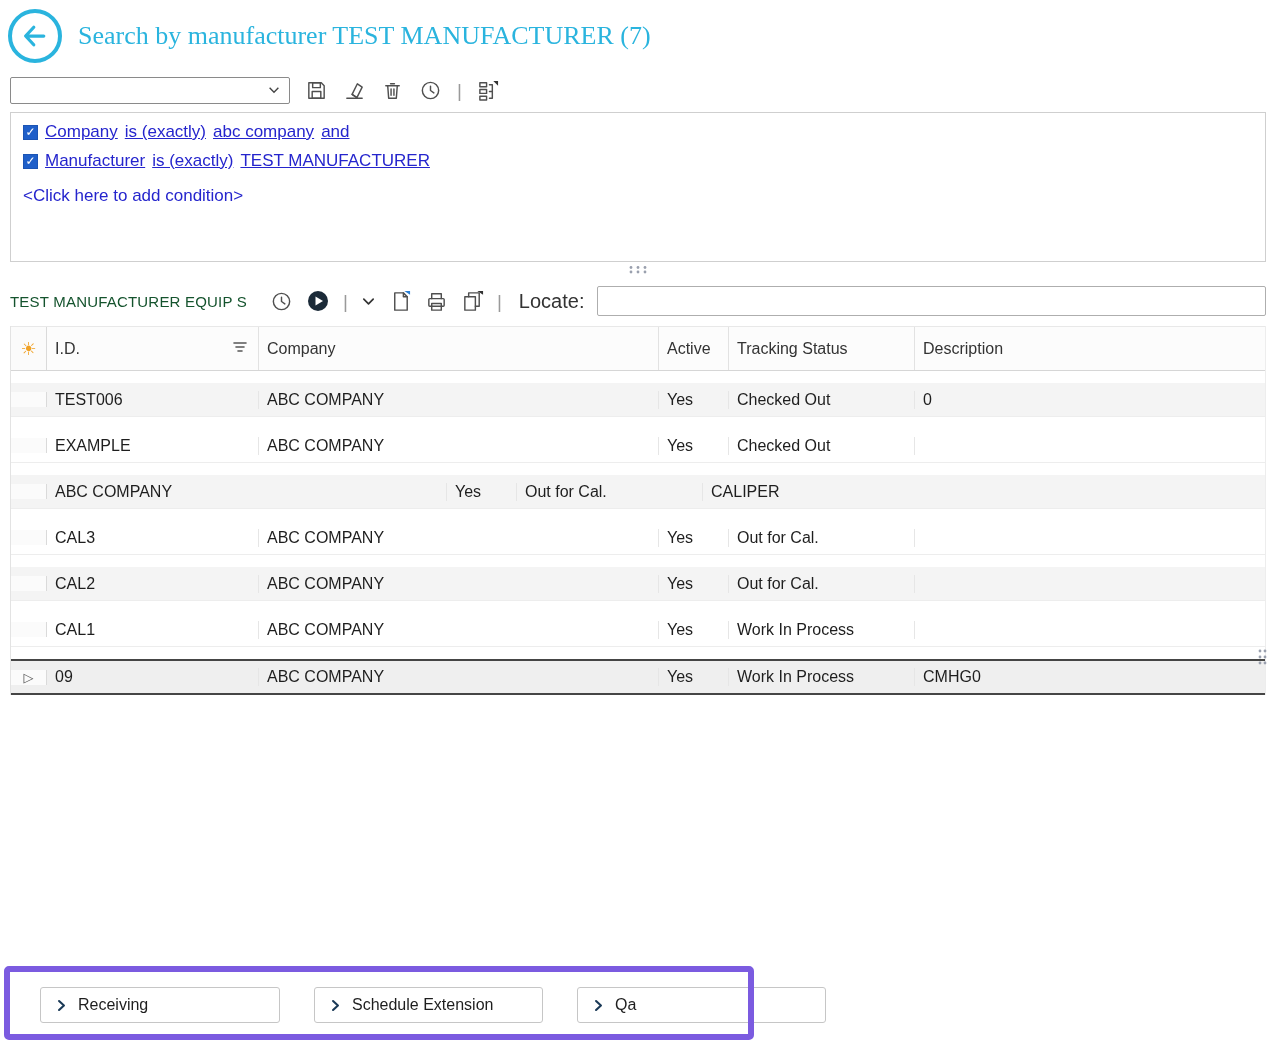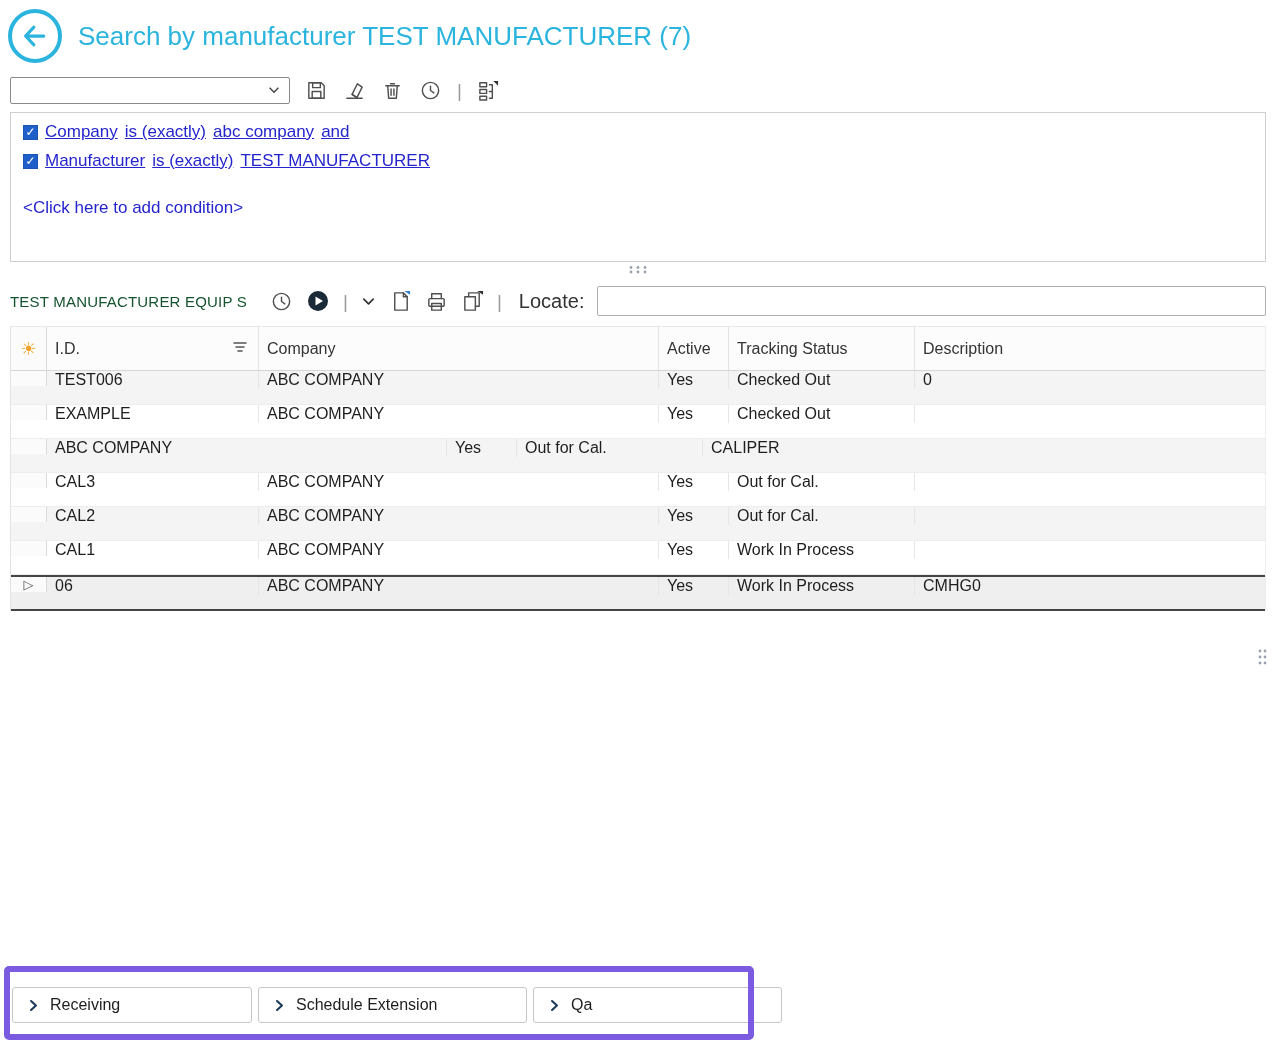--- a/index.html
+++ b/index.html
@@ -13,77 +13,77 @@
     margin:0;
     width:1276px;
     height:1043px;
     background:#fff;
     font-family:"Liberation Sans",sans-serif;
     position:relative;
     overflow:hidden;
     color:#222;
   }
   
-  .app-header{display:flex;align-items:center;gap:16px;padding:8px 0 2px 8px;height:66px;}
+  .app-header{display:flex;align-items:center;gap:16px;padding:8px 0 2px 8px;height:66px;font-family:Liberation Serif, serif;}
   .back-btn{width:54px;height:54px;border-radius:50%;border:4px solid var(--accent);background:#fff;
     display:flex;align-items:center;justify-content:center;cursor:pointer;flex:0 0 auto;}
   .back-btn svg{width:30px;height:30px;stroke:var(--accent);fill:none;stroke-width:2.6;stroke-linecap:round;stroke-linejoin:round;}
   .page-title{color:var(--accent);font-size:26px;font-weight:400;white-space:nowrap;}
   
   .toolbar{display:flex;align-items:center;gap:15px;margin:8px 10px 6px 10px;height:32px;}
   .preset-select{width:280px;height:27px;border:1px solid #8a8a8a;border-radius:2px;background:#fff;
     display:flex;align-items:center;justify-content:flex-end;padding-right:8px;cursor:pointer;}
   .preset-select svg{width:14px;height:14px;stroke:#444;fill:none;stroke-width:1.6;}
   .icon-btn{background:none;border:none;padding:0;cursor:pointer;display:flex;align-items:center;}
   .icon-btn svg{width:23px;height:23px;stroke:#4f4f4f;fill:none;stroke-width:1.5;stroke-linecap:round;stroke-linejoin:round;}
   .tb-sep{color:#9a9a9a;font-size:19px;line-height:1;}
   
   .condition-box{margin:2px 10px 0 10px;border:1px solid #cfcfcf;height:150px;padding:9px 12px;background:#fff;}
   .cond-row{display:flex;align-items:center;gap:7px;margin-bottom:9px;font-size:17px;}
   .checkbox{width:15px;height:15px;background:#1f5fc9;border:1px solid #1b54b4;display:flex;align-items:center;justify-content:center;
     color:#fff;font-size:12px;line-height:1;cursor:pointer;flex:0 0 auto;}
   .cond-link{color:var(--link);text-decoration:underline;cursor:pointer;white-space:nowrap;}
-  .add-condition{color:var(--link);font-size:17px;margin-top:18px;cursor:pointer;display:inline-block;}
+  .add-condition{color:var(--link);font-size:17px;margin-top:6px;cursor:pointer;display:inline-block;}
   
   .grip-h{width:22px;height:9px;margin:3px auto 0 auto;display:block;cursor:row-resize;}
   .grip-v{position:absolute;right:8px;top:648px;width:11px;height:18px;cursor:col-resize;}
   .grip-h svg,.grip-v svg{display:block;}
   
   .results-bar{display:flex;align-items:center;gap:13px;margin:8px 10px 0 10px;height:38px;}
   .results-title{font-weight:400;font-size:15px;color:#14532d;letter-spacing:.2px;white-space:nowrap;margin-right:10px;}
   .locate-label{font-size:20px;color:#333;margin-left:4px;white-space:nowrap;}
   .locate-input{flex:1;height:30px;border:1px solid #aeaeae;border-radius:2px;font-size:15px;padding:0 8px;
     font-family:"Liberation Sans",sans-serif;}
   
   .table{margin:6px 10px 0 10px;width:1256px;border-left:1px solid #e3e3e3;border-right:1px solid #ededed;}
   .t-header{display:flex;height:45px;align-items:stretch;background:#fcfcfc;border-top:1px solid #e8e8e8;border-bottom:1px solid #d6d6d6;
     font-size:16px;color:#333;}
   .hcell{display:flex;align-items:center;padding-left:8px;border-right:1px solid #e2e2e2;cursor:pointer;}
-  .t-row{display:flex;height:34px;align-items:flex-start;font-size:16px;color:#1e1e1e;border-bottom:1px solid #ededed;background:#fff;cursor:pointer;}
+  .t-row{display:flex;height:34px;align-items:center;font-size:16px;color:#1e1e1e;border-bottom:1px solid #ededed;background:#fff;cursor:pointer;margin-top:12px;}
   .t-row.alt{background:#f4f4f4;}
   .t-row.selected{background:#efefef;border-top:2px solid #454545;border-bottom:2px solid #454545;height:36px;}
   .cell{display:flex;align-items:center;padding-left:8px;border-right:1px solid #e6e6e6;overflow:hidden;white-space:nowrap;}
   .c-rowheader{width:36px;flex:0 0 36px;justify-content:center;padding-left:0;background:#fbfbfb;border-right:1px solid #dadada;}
   .c-id{width:212px;flex:0 0 212px;}
   .c-company{width:400px;flex:0 0 400px;}
   .c-active{width:70px;flex:0 0 70px;}
   .c-tracking{width:186px;flex:0 0 186px;}
   .c-desc{flex:1;border-right:none;}
   .hcell.c-id{justify-content:space-between;padding-right:10px;}
   .sun-icon{color:#f0a125;font-size:18px;line-height:1;}
   .filter-icon svg{width:16px;height:14px;stroke:#555;fill:none;stroke-width:1.6;stroke-linecap:round;}
   .row-arrow{visibility:hidden;color:#555;font-size:13px;}
   .t-row.selected .row-arrow{visibility:visible;}
   
   .footer-buttons{position:absolute;left:12px;top:987px;display:flex;gap:6px;}
   .task-btn{height:36px;background:#fff;border:1px solid #c6c6c6;border-radius:3px;display:flex;align-items:center;gap:10px;
-    padding:0 14px;font-size:16px;color:#1e1e1e;cursor:pointer;font-family:"Liberation Sans",sans-serif;}
+    padding:0 14px;font-size:16px;color:#1e1e1e;cursor:pointer;font-family:"Liberation Sans",sans-serif;margin-left:28px;}
   .task-btn svg{width:13px;height:13px;stroke:var(--navy);fill:none;stroke-width:2.6;stroke-linecap:round;stroke-linejoin:round;}
   .task-btn:nth-child(1){width:240px;}
-  .task-btn:nth-child(2){width:269px;}
+  .task-btn:nth-child(2){width:229px;}
   .task-btn:nth-child(3){width:249px;}
   .annotation{position:absolute;left:4px;top:966px;width:750px;height:74px;border:6px solid var(--highlight);
     border-radius:5px;pointer-events:none;}
   
   .play-icon svg{width:24px;height:24px;}
   .chev-icon svg{width:15px;height:15px;stroke:#333;fill:none;stroke-width:1.8;stroke-linecap:round;stroke-linejoin:round;}
 </style>
 </head>
 <body>
 
@@ -299,21 +299,21 @@
     <div class="cell c-id">CAL1</div>
     <div class="cell c-company">ABC COMPANY</div>
     <div class="cell c-active">Yes</div>
     <div class="cell c-tracking">Work In Process</div>
     <div class="cell c-desc"></div>
   </div>
       <div class="t-row alt selected">
     <div class="cell c-rowheader">
       <span class="row-arrow">▷</span>
     </div>
-    <div class="cell c-id">06</div>
+    <div class="cell c-id">09</div>
     <div class="cell c-company">ABC COMPANY</div>
     <div class="cell c-active">Yes</div>
     <div class="cell c-tracking">Work In Process</div>
     <div class="cell c-desc">CMHG0</div>
   </div>
     </div>
 </div>
 
 <div class="grip-v">
   <svg viewBox="0 0 11 18" width="11" height="18">

